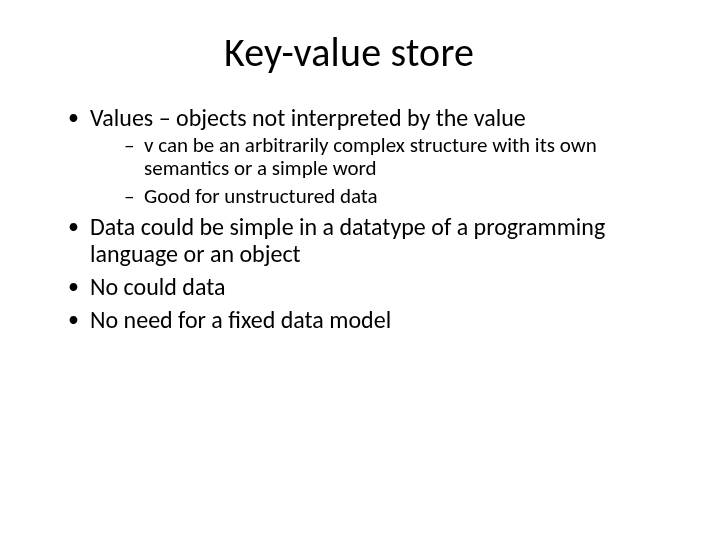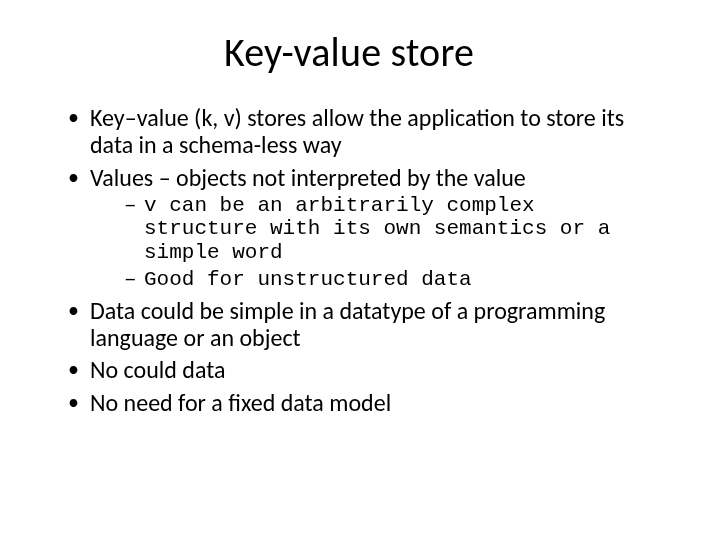--- a/index.html
+++ b/index.html
@@ -48,39 +48,37 @@
     list-style: none;
     margin: 2px 0 6px 0;
     padding: 0 0 0 34px;
   }
   ul.level2 > li {
     position: relative;
     font-size: 21px;
     line-height: 1.12;
     margin: 0 0 4px 0;
     padding-left: 20px;
-    font-family: Liberation Mono, monospace;
   }
   ul.level2 > li::before {
     content: "–";
     position: absolute;
     left: 0;
     top: 0;
     font-size: 21px;
     line-height: 1.12;
   }
 </style>
 </head>
 <body>
 
 <div class="slide">
   <div class="title">Key-value store</div>
 
   <ul class="level1">
-    <li><span>Key–value (k, v) stores allow the application to store its data in a schema-less way</span></li>
     <li>
       <span>Values – objects not interpreted by the value</span>
       <ul class="level2">
         <li><span>v can be an arbitrarily complex structure with its own semantics or a simple word</span></li>
         <li><span>Good for unstructured data</span></li>
       </ul>
     </li>
     <li><span>Data could be simple in a datatype of a programming language or an object</span></li>
     <li><span>No could data</span></li>
     <li><span>No need for a fixed data model</span></li>

